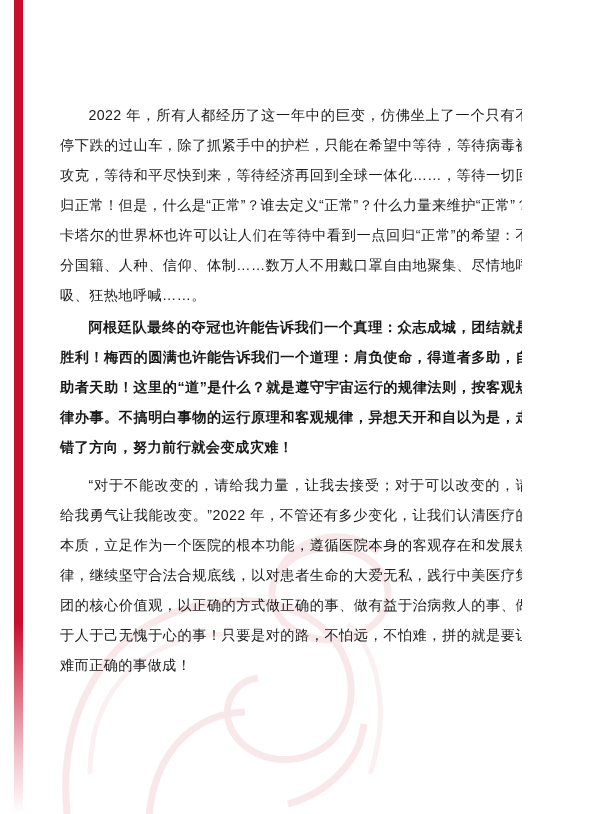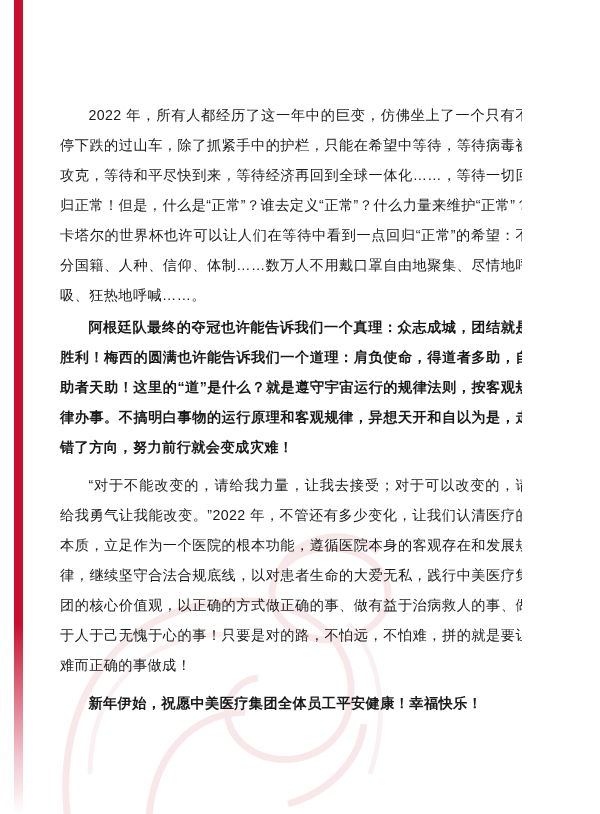--- a/index.html
+++ b/index.html
@@ -88,16 +88,15 @@
       <path d="M340 300 C 360 240, 350 180, 318 150"></path>
     </g>
   </svg>
 
   <div class="content">
     <p>2022 年，所有人都经历了这一年中的巨变，仿佛坐上了一个只有不停下跌的过山车，除了抓紧手中的护栏，只能在希望中等待，等待病毒被攻克，等待和平尽快到来，等待经济再回到全球一体化……，等待一切回归正常！但是，什么是“正常”？谁去定义“正常”？什么力量来维护“正常”？卡塔尔的世界杯也许可以让人们在等待中看到一点回归“正常”的希望：不分国籍、人种、信仰、体制……数万人不用戴口罩自由地聚集、尽情地呼吸、狂热地呼喊……。</p>
     <p class="bold">阿根廷队最终的夺冠也许能告诉我们一个真理：众志成城，团结就是胜利！梅西的圆满也许能告诉我们一个道理：肩负使命，得道者多助，自助者天助！这里的“道”是什么？就是遵守宇宙运行的规律法则，按客观规律办事。不搞明白事物的运行原理和客观规律，异想天开和自以为是，走错了方向，努力前行就会变成灾难！</p>
     <div class="para-spacer"></div>
     <p>“对于不能改变的，请给我力量，让我去接受；对于可以改变的，请给我勇气让我能改变。”2022 年，不管还有多少变化，让我们认清医疗的本质，立足作为一个医院的根本功能，遵循医院本身的客观存在和发展规律，继续坚守合法合规底线，以对患者生命的大爱无私，践行中美医疗集团的核心价值观，以正确的方式做正确的事、做有益于治病救人的事、做于人于己无愧于心的事！只要是对的路，不怕远，不怕难，拼的就是要让难而正确的事做成！</p>
     <div class="para-spacer"></div>
-    <p class="bold">新年伊始，祝愿中美医疗集团全体员工平安健康！幸福快乐！</p>
   </div>
 
 </div>
 
 </body></html>

